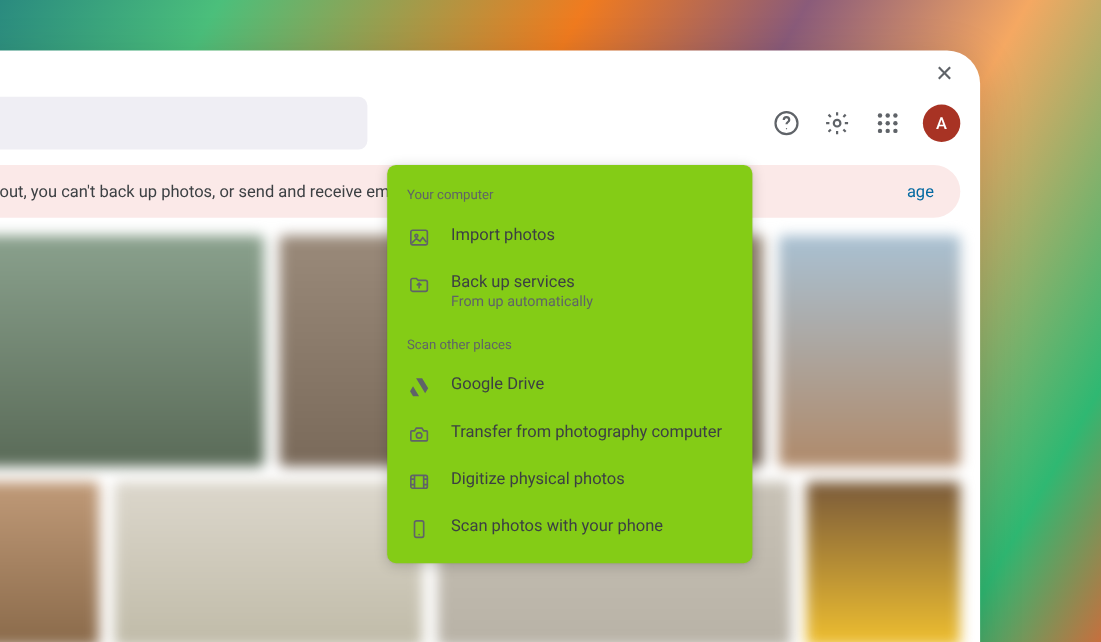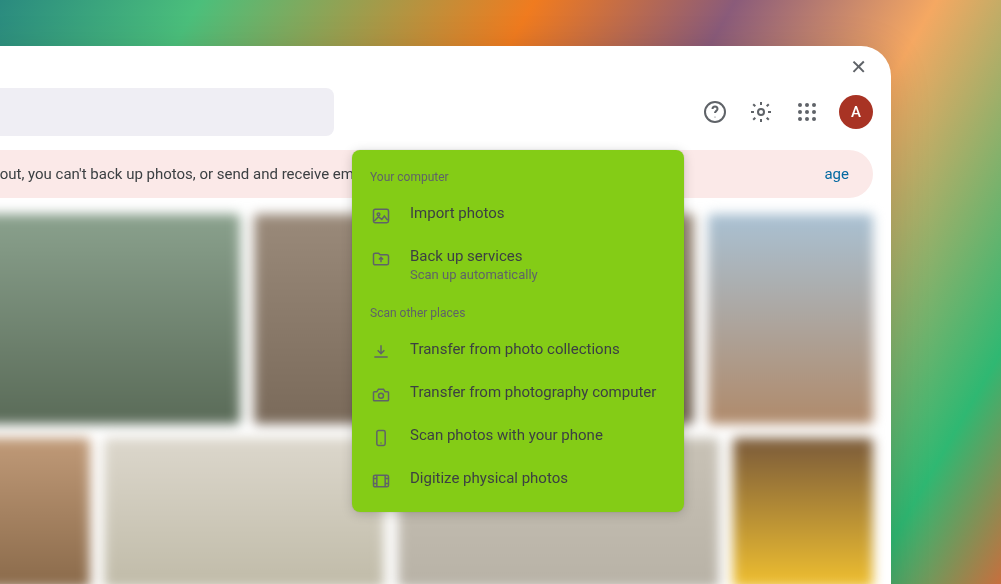--- a/index.html
+++ b/index.html
@@ -178,69 +178,68 @@
 
     <div class="dd-item">
       <span class="icon">
         <svg viewBox="0 0 24 24" fill="none" stroke="currentColor" stroke-width="1.8">
             <path d="M3 7a2 2 0 0 1 2-2h4l2 2h8a2 2 0 0 1 2 2v8a2 2 0 0 1-2 2H5a2 2 0 0 1-2-2V7z"></path>
             <path d="M12 10v6M9.5 12.5L12 10l2.5 2.5"></path>
           </svg>
       </span>
       <div class="texts">
         <span class="title">Back up services</span>
-        <span class="subtitle">Scan up automatically</span>
+        <span class="subtitle">From up automatically</span>
       </div>
     </div>
 
     <div class="dd-section-label" style="padding-top:14px;">Scan other places</div>
 
-
-    <div class="dd-item">
-      <span class="icon">
-        <svg viewBox="0 0 24 24" fill="none" stroke="currentColor" stroke-width="1.8">
-            <path d="M12 4v10M8 10l4 4 4-4"></path>
-            <path d="M4 18h16"></path>
-          </svg>
-      </span>
-      <div class="texts">
-          <span class="title">Transfer from photo collections</span>
-        </div>
-    </div>
+    <div class="dd-item">
+      <span class="icon mid">
+        <svg viewBox="0 0 24 24" fill="currentColor">
+            <path d="M9 3h6l6 10h-6L9 3zM3 16l3-5 6 10H6l-3-5zM15 13h6l-3 5-3-5z"></path>
+          </svg>
+      </span>
+      <div class="texts">
+          <span class="title">Google Drive</span>
+        </div>
+    </div>
+
 
     <div class="dd-item">
       <span class="icon">
         <svg viewBox="0 0 24 24" fill="none" stroke="currentColor" stroke-width="1.8">
             <path d="M4 8h3l2-3h6l2 3h3a1 1 0 0 1 1 1v9a1 1 0 0 1-1 1H4a1 1 0 0 1-1-1V9a1 1 0 0 1 1-1z"></path>
             <circle cx="12" cy="13" r="3"></circle>
           </svg>
       </span>
       <div class="texts">
           <span class="title">Transfer from photography computer</span>
         </div>
     </div>
 
     <div class="dd-item">
       <span class="icon">
         <svg viewBox="0 0 24 24" fill="none" stroke="currentColor" stroke-width="1.8">
+            <rect x="3" y="5" width="18" height="14" rx="2"></rect>
+            <path d="M7 5v14M17 5v14M3 9h4M3 15h4M17 9h4M17 15h4"></path>
+          </svg>
+      </span>
+      <div class="texts">
+          <span class="title">Digitize physical photos</span>
+        </div>
+    </div>
+
+    <div class="dd-item">
+      <span class="icon">
+        <svg viewBox="0 0 24 24" fill="none" stroke="currentColor" stroke-width="1.8">
             <rect x="7" y="3" width="10" height="18" rx="2"></rect>
             <circle cx="12" cy="18" r="0.9" fill="currentColor" stroke="none"></circle>
           </svg>
       </span>
       <div class="texts">
           <span class="title">Scan photos with your phone</span>
         </div>
     </div>
-
-    <div class="dd-item">
-      <span class="icon">
-        <svg viewBox="0 0 24 24" fill="none" stroke="currentColor" stroke-width="1.8">
-            <rect x="3" y="5" width="18" height="14" rx="2"></rect>
-            <path d="M7 5v14M17 5v14M3 9h4M3 15h4M17 9h4M17 15h4"></path>
-          </svg>
-      </span>
-      <div class="texts">
-          <span class="title">Digitize physical photos</span>
-        </div>
-    </div>
   </div>
 
 </div>
 
 </body></html>

